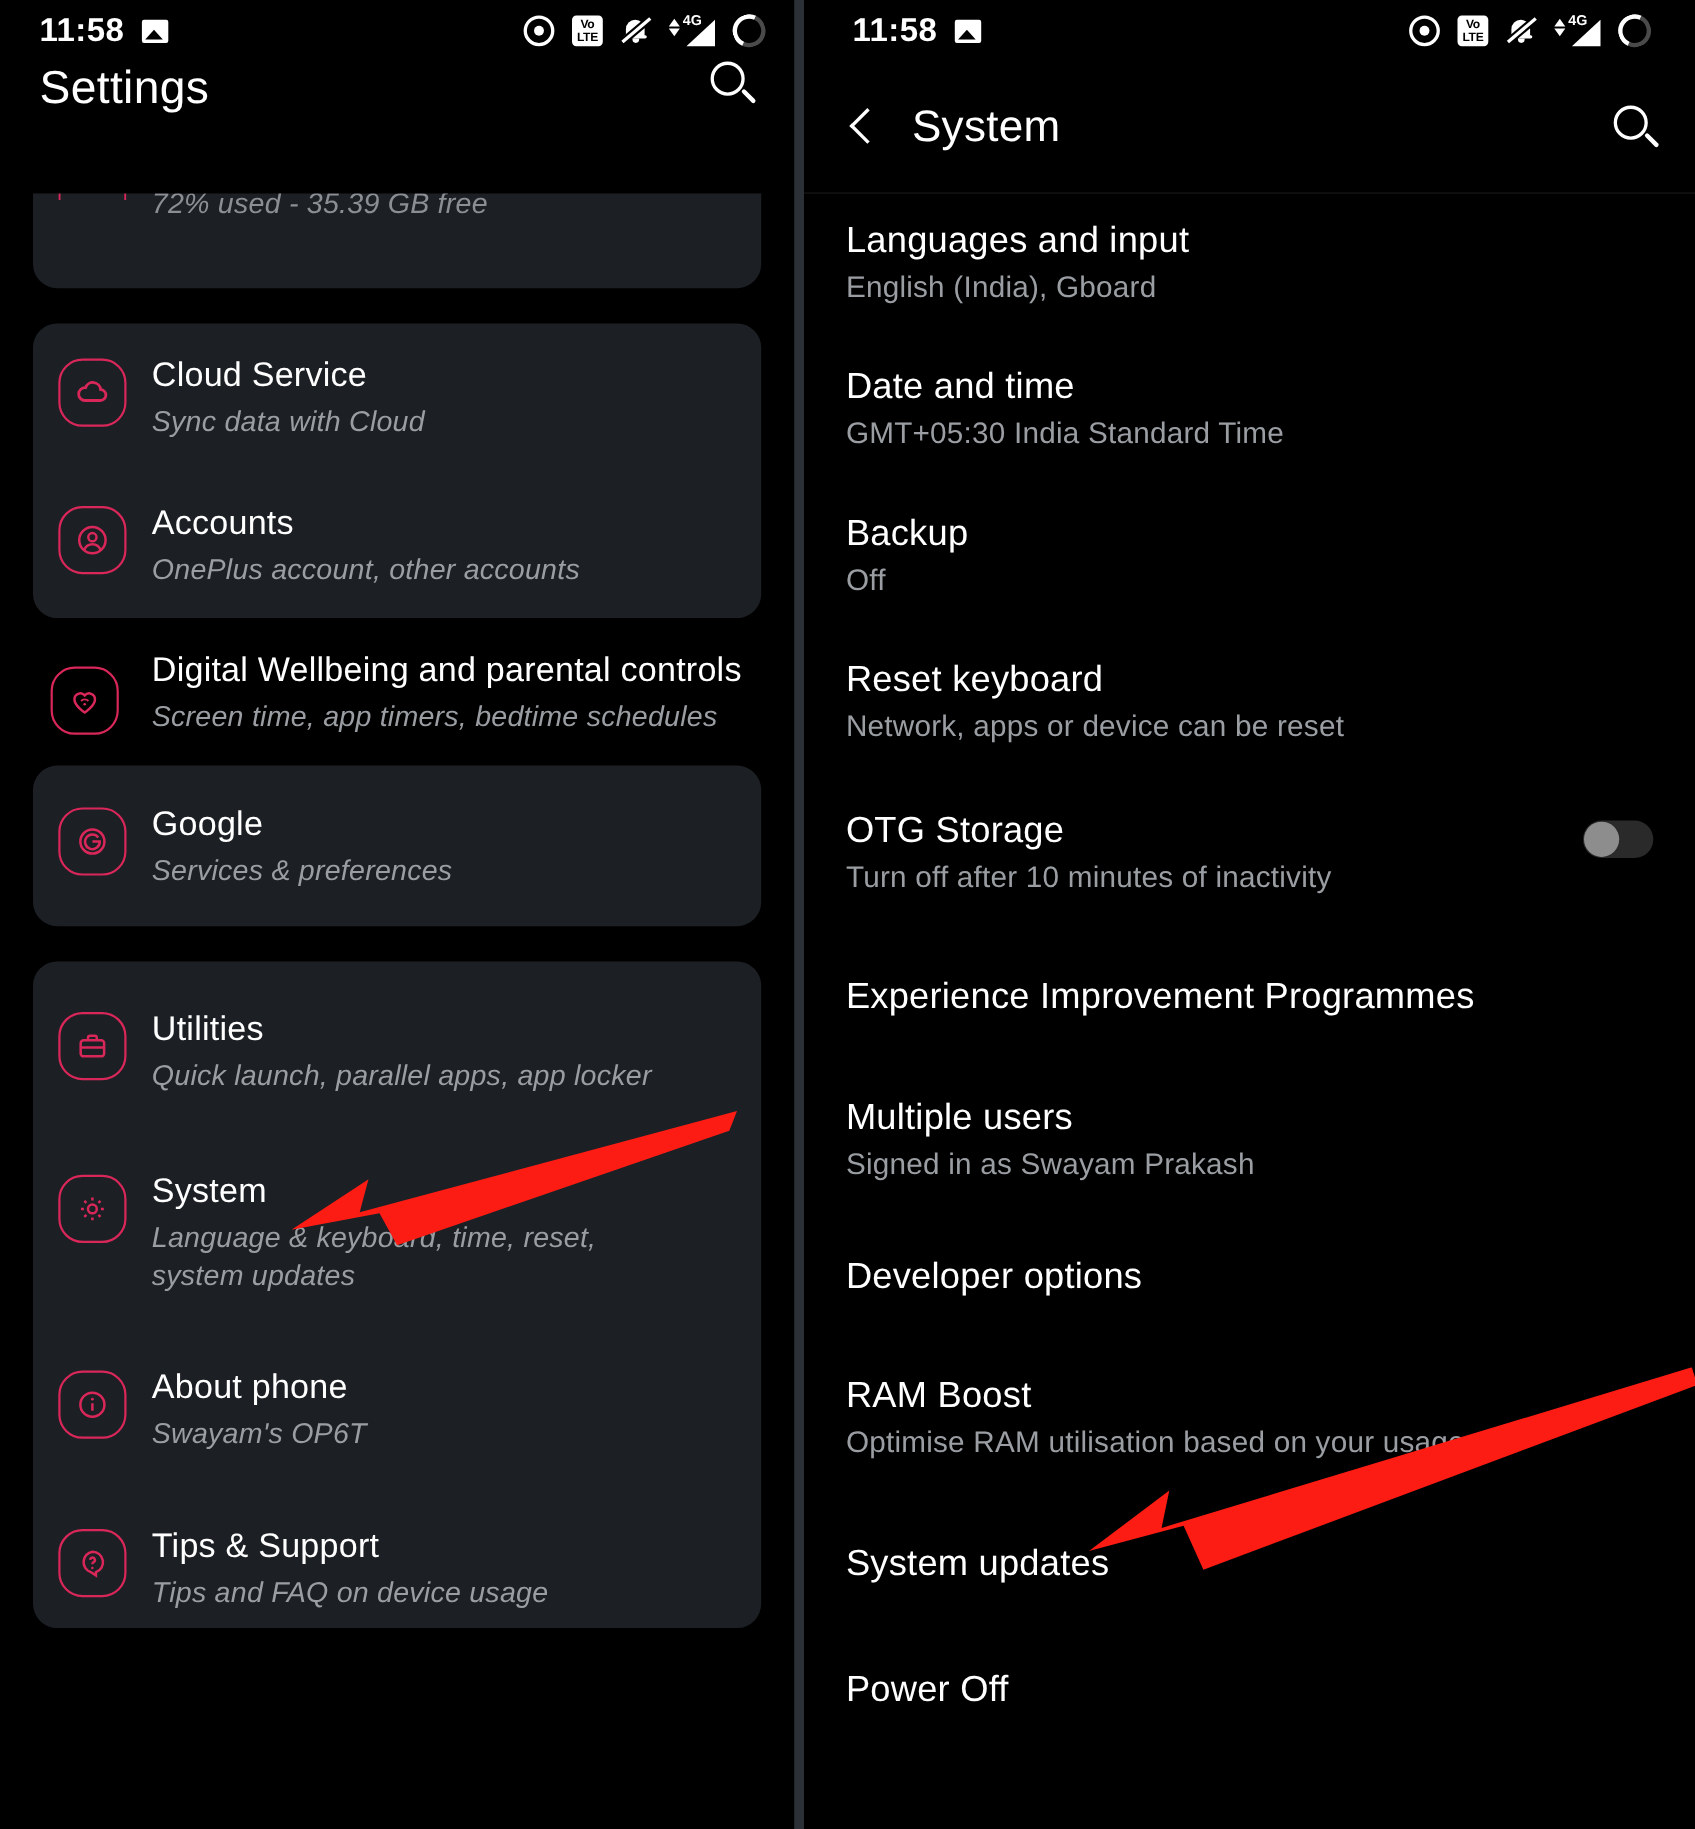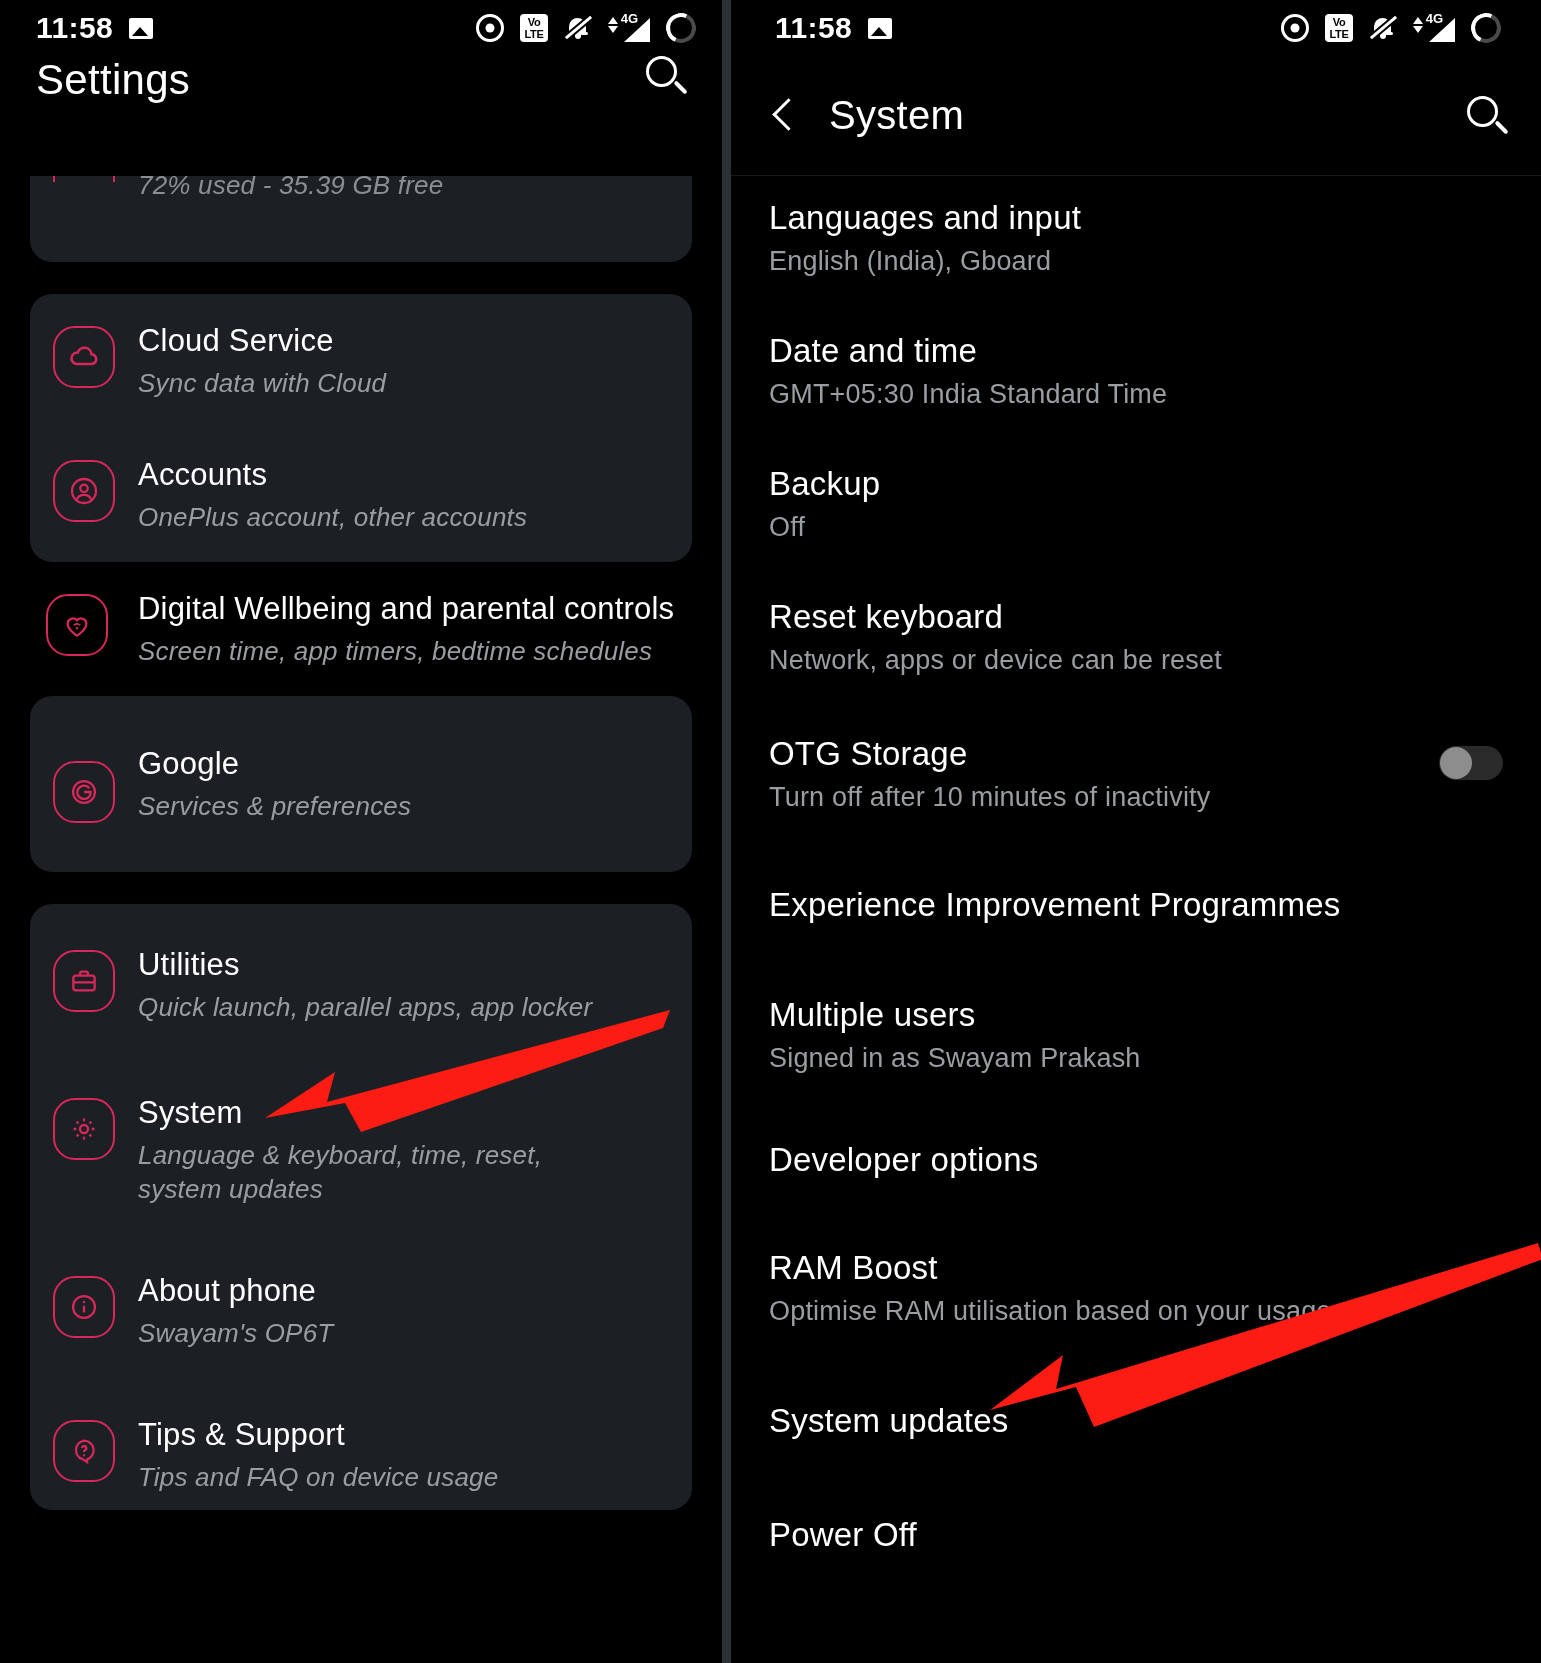--- a/index.html
+++ b/index.html
@@ -190,38 +190,38 @@
             </svg>
           </div>
         </div>
         <div class="texts">
           <div class="t1">Accounts</div>
           <div class="t2">OnePlus account, other accounts</div>
         </div>
       </div>
     </div>
 
-    <div class="row bare" style="padding-left:8px;">
+    <div class="row bare" style="padding-left:8px;align-items:flex-end;">
       <div class="icon-wrap" style="width:100px;flex:0 0 100px;justify-content:flex-start;padding-left:8px;">
         <div class="sq">
           <svg width="32" height="32" viewBox="0 0 24 24" fill="none" stroke="#d9275a" stroke-width="1.7">
             <path d="M12 20s-7-4.4-7-9a4 4 0 0 1 7-2.6A4 4 0 0 1 19 11c0 4.6-7 9-7 9z"></path>
             <path d="M9.5 12.2a3.4 3.4 0 0 1 5 0" stroke-width="1.3"></path>
             <circle cx="12" cy="14.4" r=".9" fill="#d9275a" stroke="none"></circle>
           </svg>
         </div>
       </div>
       <div class="texts" style="padding-right:10px;">
         <div class="t1">Digital Wellbeing and parental controls</div>
         <div class="t2">Screen time, app timers, bedtime schedules</div>
       </div>
     </div>
 
     <div class="card">
-      <div class="row" style="padding:49px 0;align-items:flex-end;">
+      <div class="row" style="padding:34px 0;">
         <div class="icon-wrap">
           <div class="sq">
             <svg width="32" height="32" viewBox="0 0 24 24" fill="none" stroke="#d9275a" stroke-width="1.7">
               <circle cx="12" cy="12" r="8.2"></circle>
               <path d="M16 9.2A5 5 0 1 0 17 12h-5" stroke-width="1.7"></path>
             </svg>
           </div>
         </div>
         <div class="texts">
           <div class="t1">Google</div>

